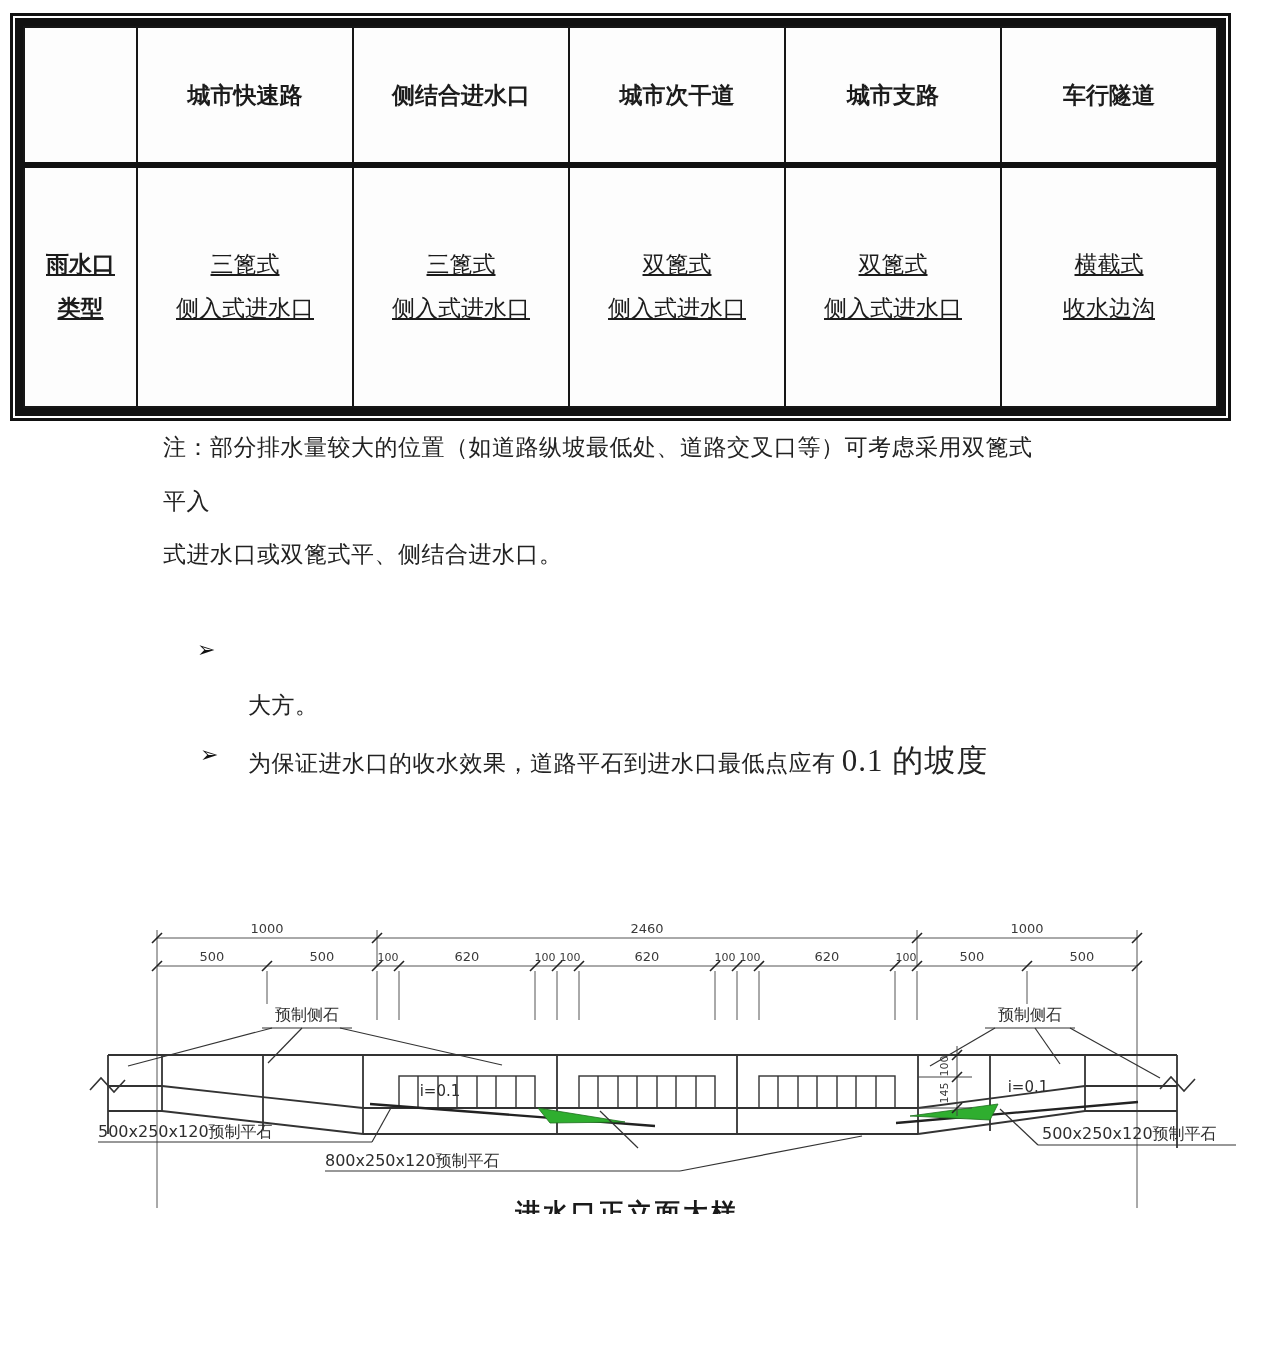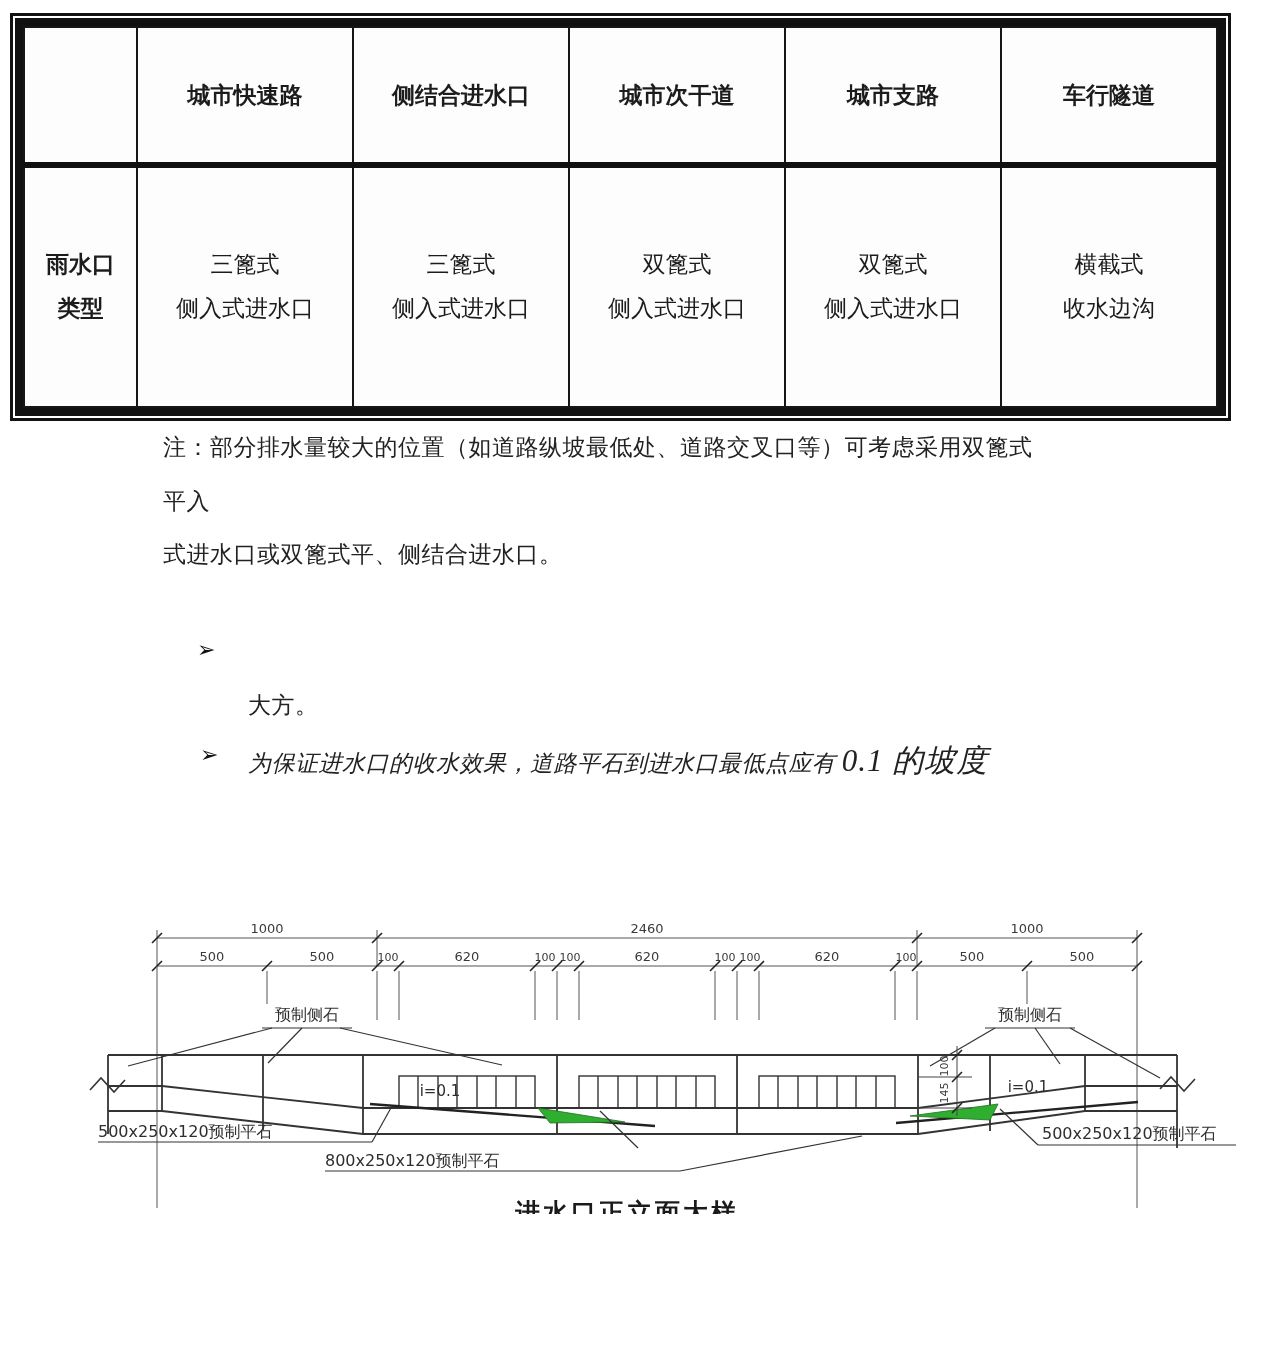--- a/index.html
+++ b/index.html
@@ -7,21 +7,21 @@
         font-family:"Liberation Serif","DejaVu Serif",serif;color:#1c1c1c;}
   
   .tbl-outer{position:absolute;left:10px;top:13px;width:1221px;border:3px solid #111;padding:2px;box-sizing:border-box;background:#fff;}
   .tbl-inner{border:8px solid #111;}
   table.spec{border-collapse:collapse;width:100%;table-layout:fixed;}
   table.spec th,table.spec td{border:2px solid #161616;text-align:center;vertical-align:middle;
         font-size:23px;background:#fdfdfd;}
   table.spec tr.head th{height:132px;font-weight:bold;border-bottom:6px solid #111;}
   table.spec tr.brow th,table.spec tr.brow td{height:236px;font-weight:normal;}
   table.spec tr.brow th{font-weight:bold;}
-  .cellline{line-height:44px;}
+  .cellline{line-height:44px;text-decoration:underline;}
   
   .tline{position:absolute;font-size:23px;letter-spacing:0.5px;white-space:nowrap;color:#222;}
   .marker{position:absolute;font-size:22px;color:#111;font-family:"DejaVu Sans",sans-serif;}
   .big{font-size:31px;letter-spacing:1px;}
   .caption{position:absolute;left:0;top:1196px;width:1254px;text-align:center;
            font-size:25px;font-weight:bold;letter-spacing:3px;color:#1a1a1a;}
   
   .drawing{position:absolute;left:40px;top:908px;width:1200px;height:315px;}
   svg text{font-family:"DejaVu Sans","Liberation Sans",sans-serif;fill:#3a3a3a;}
   svg .dimtxt{font-size:13px;}
@@ -91,21 +91,21 @@
 
   <div class="tline" style="left:163px;top:432px;">注：部分排水量较大的位置（如道路纵坡最低处、道路交叉口等）可考虑采用双篦式</div>
   <div class="tline" style="left:163px;top:486px;">平入</div>
   <div class="tline" style="left:163px;top:539px;">式进水口或双篦式平、侧结合进水口。</div>
 
 
   <div class="marker" style="left:197px;top:637px;">➢</div>
   <div class="tline" style="left:248px;top:690px;">大方。</div>
 
   <div class="marker" style="left:200px;top:742px;">➢</div>
-  <div class="tline" style="left:248px;top:740px;font-style:italic;"><span>为保证进水口的收水效果，道路平石到进水口最低点应有 </span><span class="big">0.1 的坡度</span></div>
+  <div class="tline" style="left:248px;top:740px;"><span>为保证进水口的收水效果，道路平石到进水口最低点应有 </span><span class="big">0.1 的坡度</span></div>
 
   <div class="drawing">
   <svg width="1200" height="315" viewBox="0 0 1200 315" xmlns="http://www.w3.org/2000/svg">
 
     <g stroke="#555" stroke-width="1">
       <line x1="117" y1="30" x2="1097" y2="30"></line>
       <line x1="117" y1="22" x2="117" y2="58"></line>
           <line x1="337" y1="22" x2="337" y2="58"></line>
       <line x1="877" y1="22" x2="877" y2="58"></line>
           <line x1="1097" y1="22" x2="1097" y2="58"></line>

